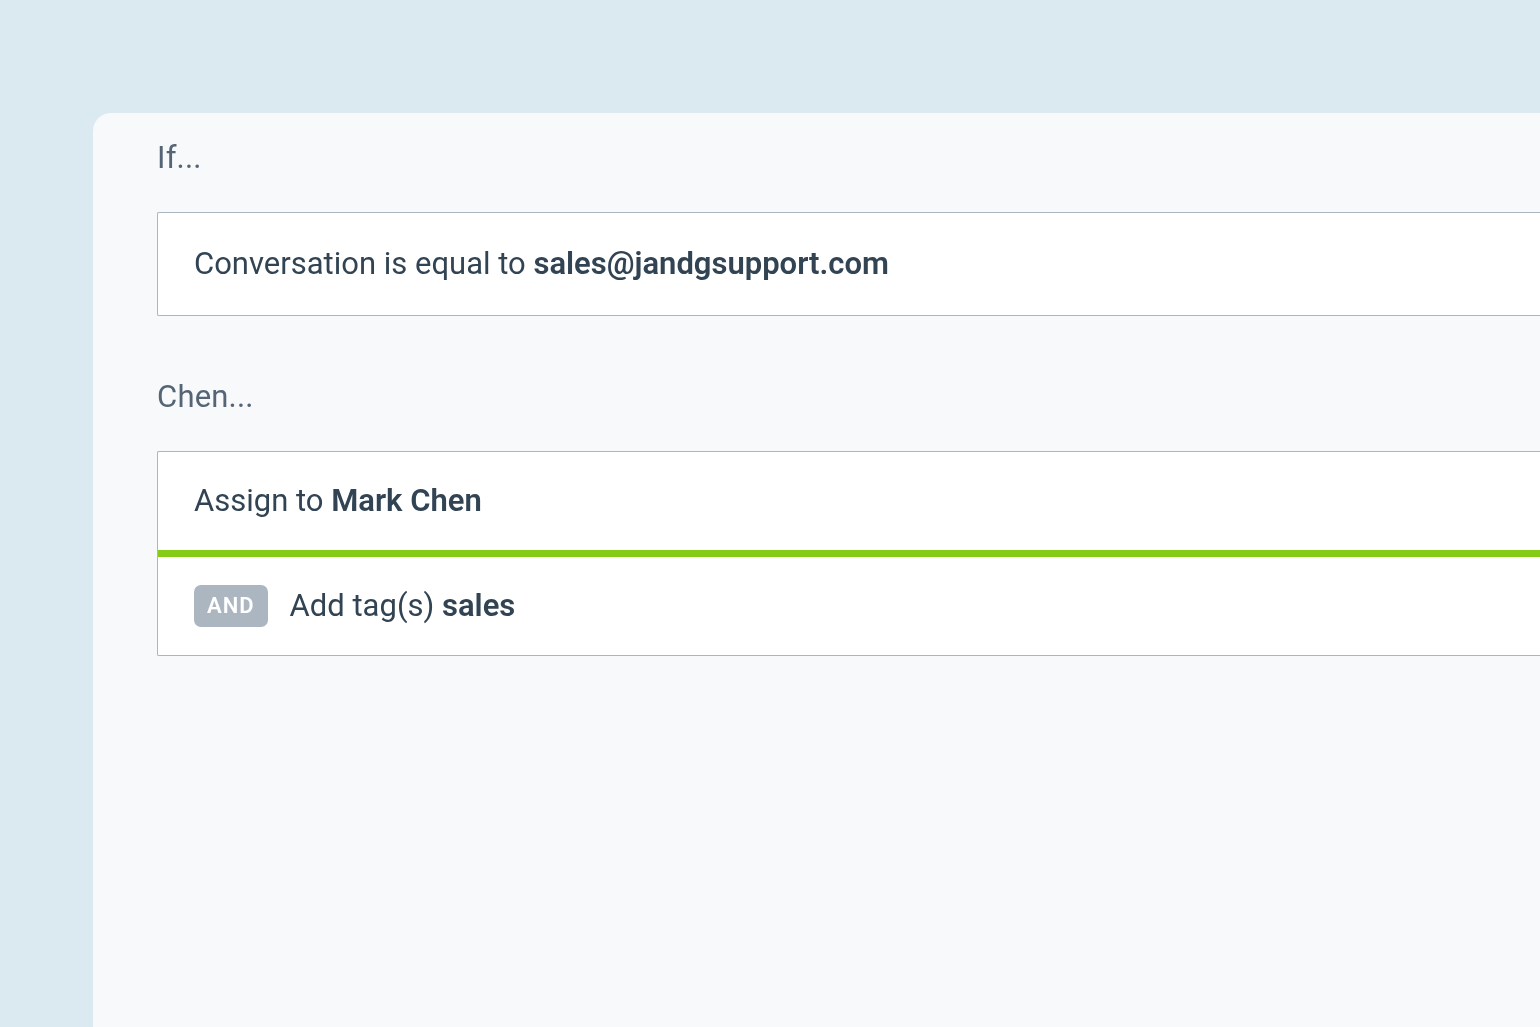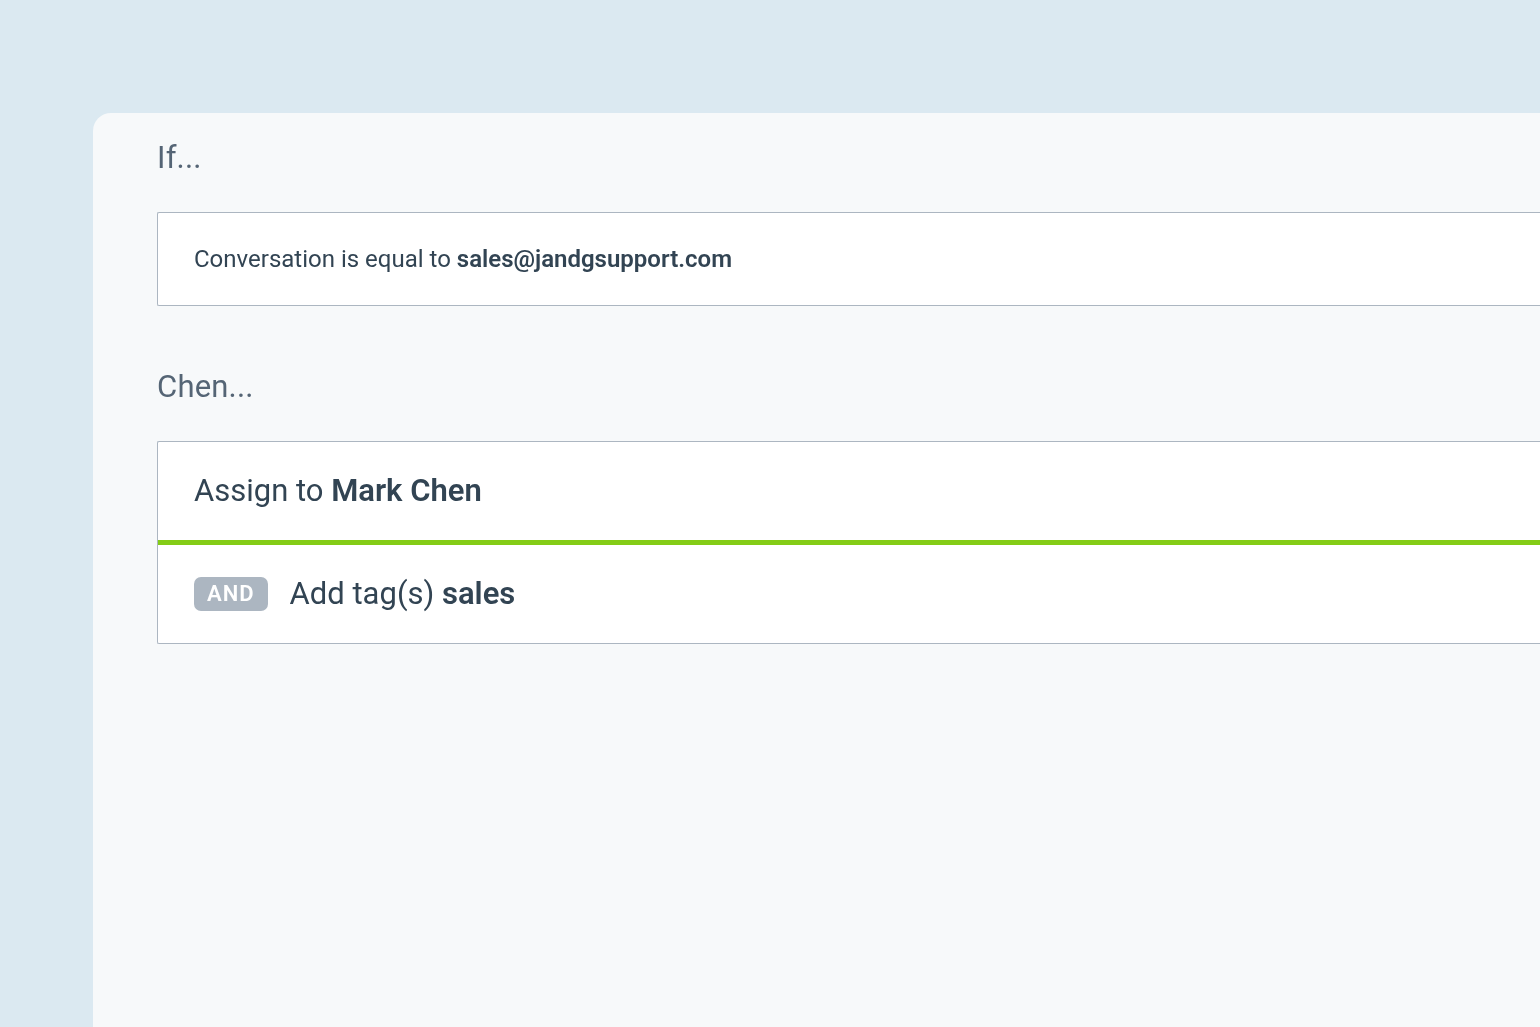--- a/index.html
+++ b/index.html
@@ -40,45 +40,44 @@
       background: #ffffff;
       border: 1.5px solid #acb6c1;
       border-right: none;
       border-radius: 2px 0 0 2px;
       padding: 30px 36px;
       margin-bottom: 62px;
     }
     
     .condition-text {
       color: #324453;
-      font-size: 24px;
+      font-size: 31px;
       font-weight: 400;
       line-height: 1.35;
     }
     
     .condition-text .bold {
       font-weight: 600;
     }
     
     .actions-box {
       background: #ffffff;
       border: 1.5px solid #acb6c1;
       border-right: none;
       border-radius: 2px 0 0 2px;
     }
     
     .action-row {
       padding: 28px 36px;
       display: flex;
-      align-items: center;
       gap: 22px;
     }
     
     .action-row + .action-row {
-      border-top: 5px solid #84cc16;
+      border-top: 7px solid #84cc16;
     }
     
     .action-text {
       color: #324453;
       font-size: 31px;
       font-weight: 400;
       line-height: 1.35;
     }
     
     .action-text .bold {

